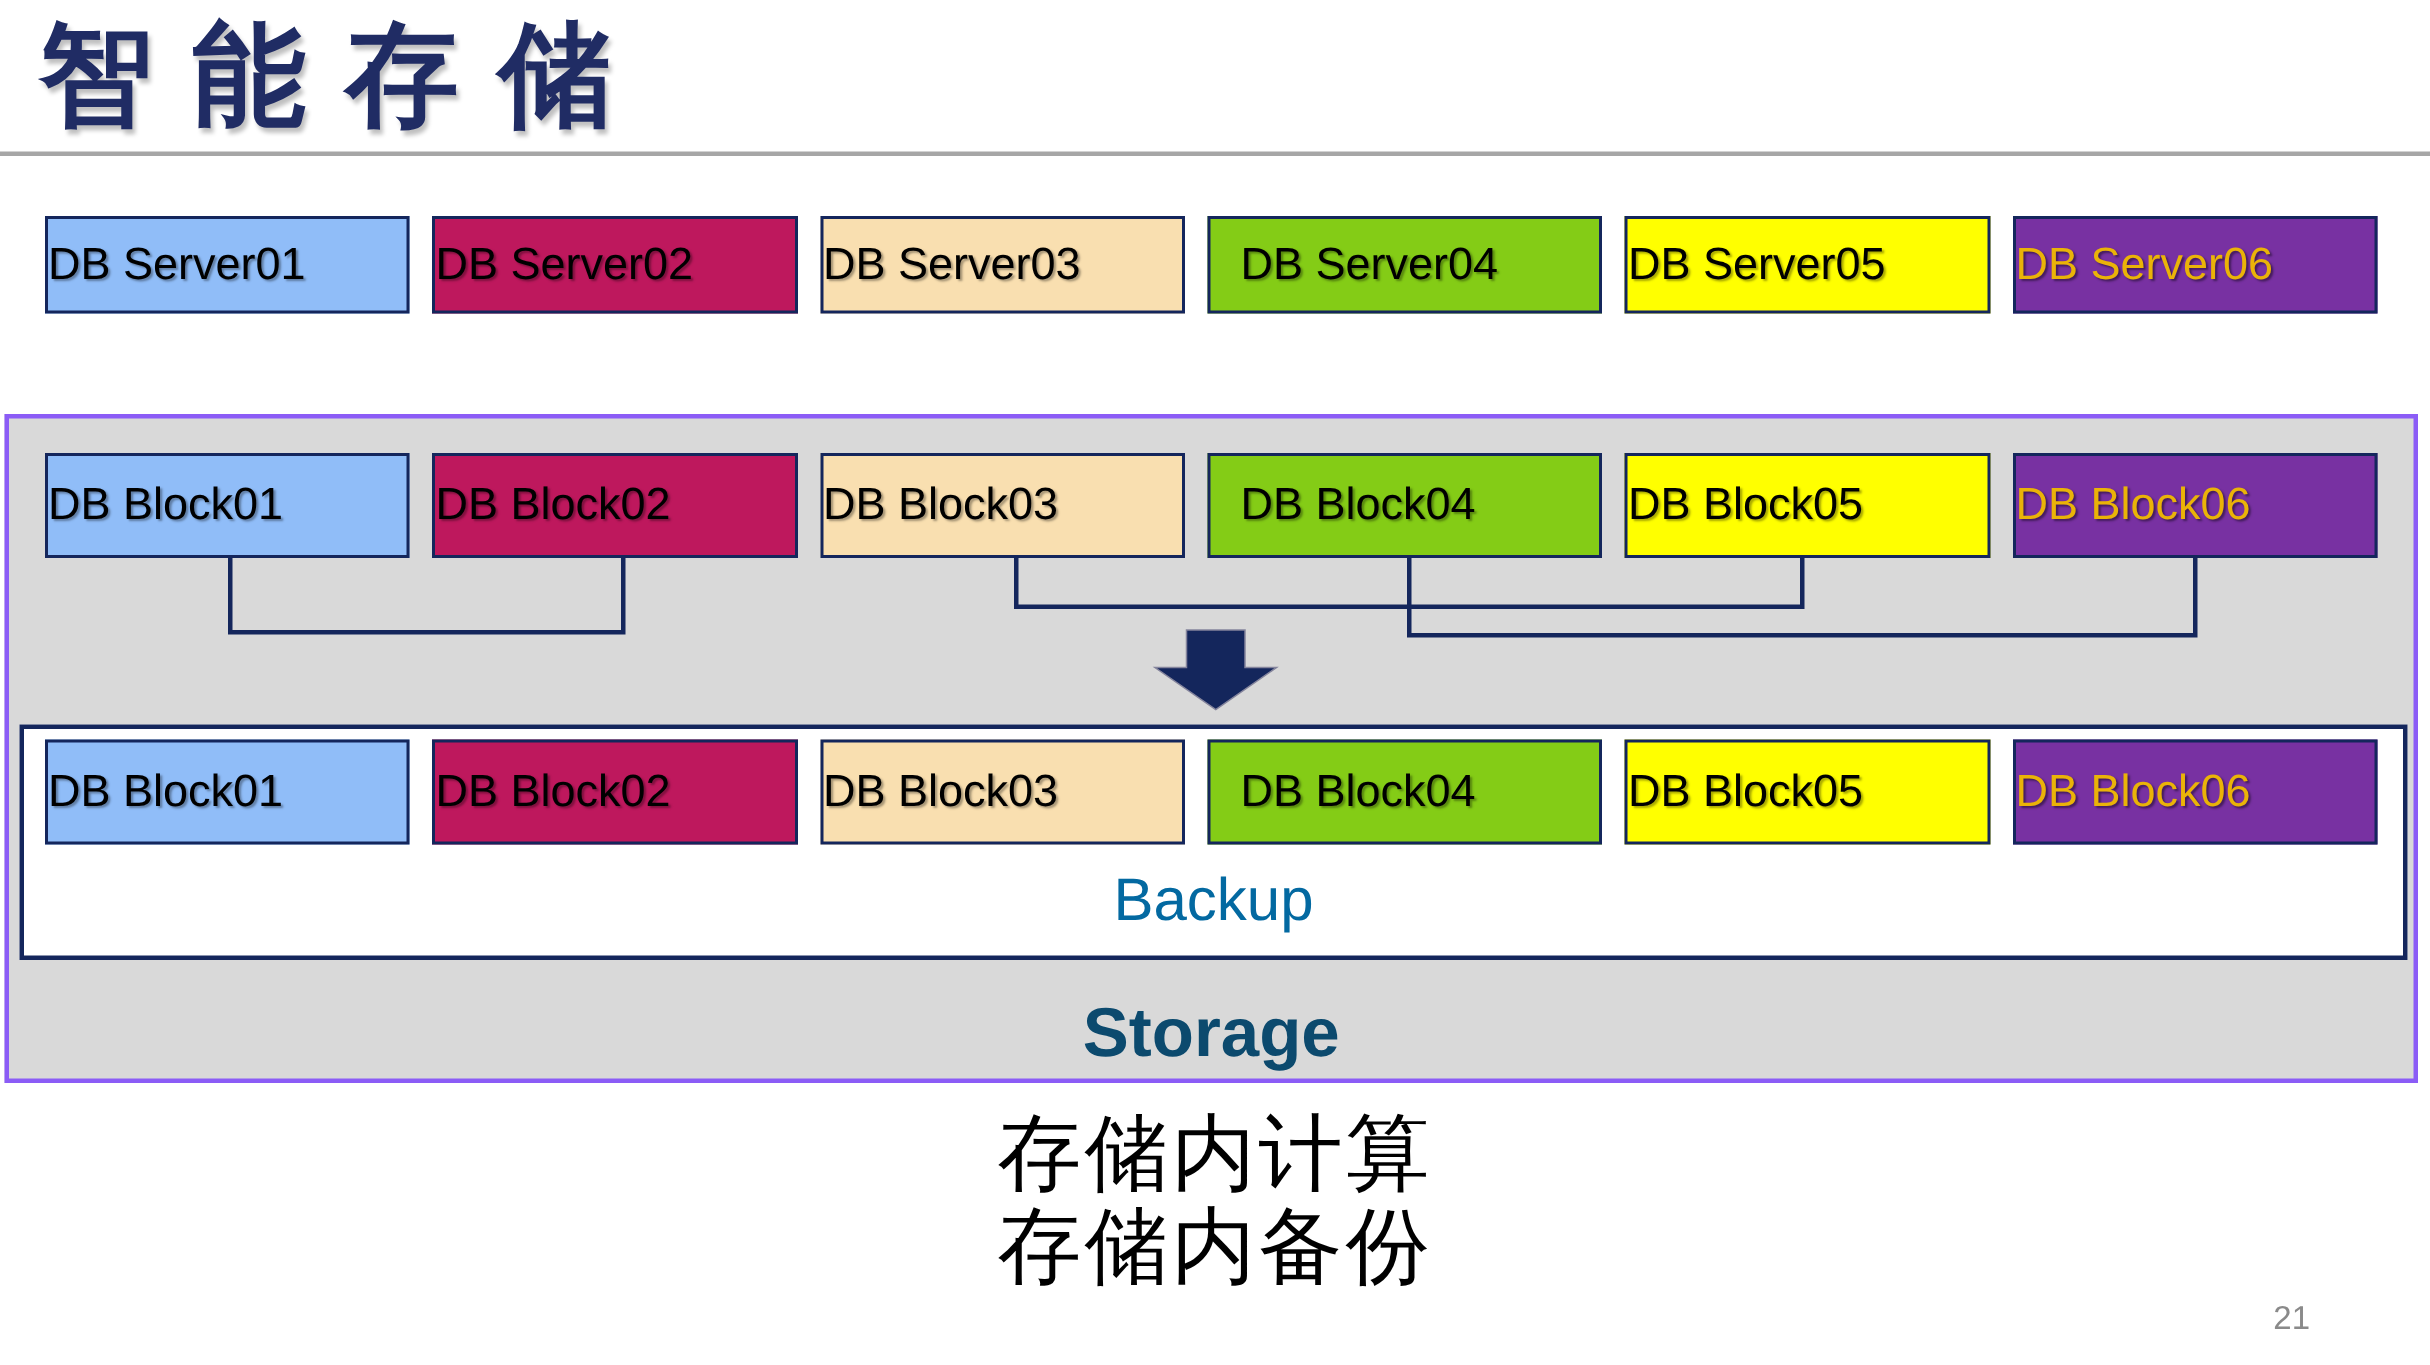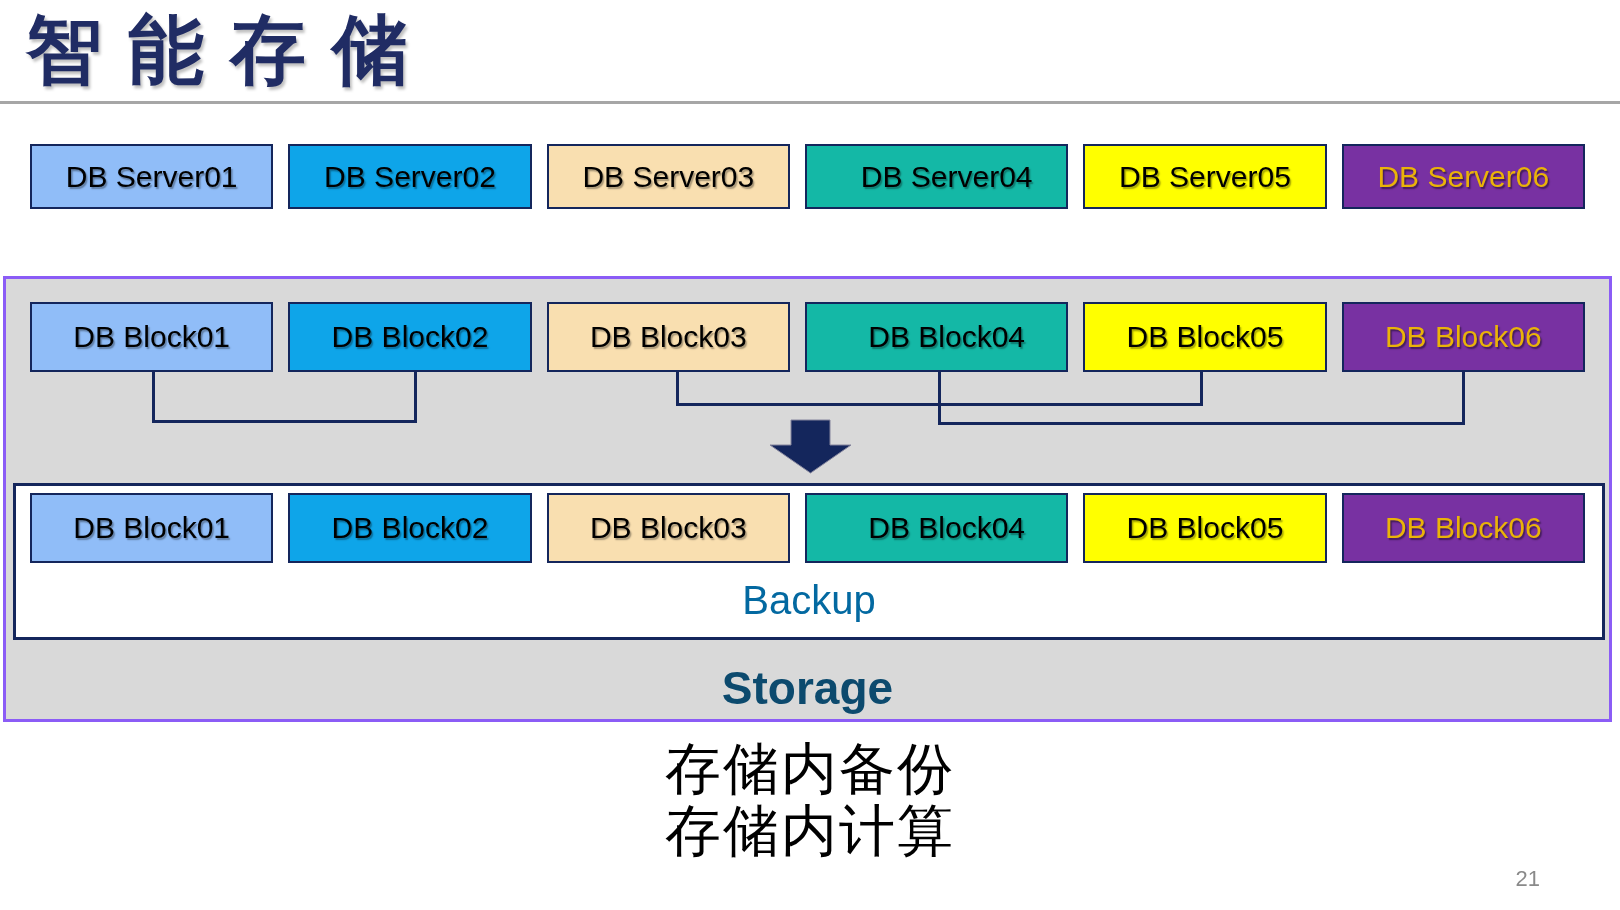--- a/index.html
+++ b/index.html
@@ -13,29 +13,29 @@
     font-size:76px; font-weight:700; color:#202C64;
     letter-spacing:26px; white-space:nowrap;
     text-shadow:2px 3px 3px rgba(0,0,0,0.25);
   }
   .divider{ position:absolute; left:0; right:0; top:101px; height:3px; background:#A6A6A6; }
 
   .row{ display:flex; gap:15px; }
   .server-row{ position:absolute; left:30px; top:144px; width:1555px; height:65px; }
 
   .box{
-    flex:1; display:flex; align-items:center; justify-content:center;
+    flex:1; display:flex; align-items:center; 
     border:2.5px solid #14265C; font-size:30px; color:#000;
     text-shadow:1.5px 1.5px 1.5px rgba(0,0,0,0.35);
     white-space:nowrap;
   }
   .c1{ background:#90BDF8; }
-  .c2{ background:#0ea5e9; }
+  .c2{ background:#be185d; }
   .c3{ background:#F9DFB0; }
-  .c4{ background:#14b8a6;padding-left:20px; }
+  .c4{ background:#84cc16;padding-left:20px; }
   .c5{ background:#FFFF00; }
   .c6{ background:#7831A2; color:#eab308; text-shadow:1.5px 1.5px 1.5px rgba(0,0,0,0.45); }
 
   .container{
     position:absolute; left:3px; top:276px; width:1609px; height:446px;
     background:#D9D9D9; border:3px solid #8b5cf6;
   }
   .block-row-top{ position:absolute; left:24px; top:23px; width:1555px; height:70px; }
 
   .connectors{ position:absolute; left:0; top:0; width:1620px; height:910px; pointer-events:none; }
@@ -140,19 +140,19 @@
   </div>
 
   <svg class="connectors" viewBox="0 0 1620 910" xmlns="http://www.w3.org/2000/svg">
     <path d="M153.5 371 L153.5 421.5 L415.5 421.5 L415.5 371" fill="none" stroke="#14265C" stroke-width="3"></path>
     <path d="M677.5 371 L677.5 404.5 L1201.5 404.5 L1201.5 371" fill="none" stroke="#14265C" stroke-width="3"></path>
     <path d="M939.5 371 L939.5 423.5 L1463.5 423.5 L1463.5 371" fill="none" stroke="#14265C" stroke-width="3"></path>
     <polygon points="791,420 830,420 830,445 851,445 810.5,473 770,445 791,445" fill="#14265C" stroke="#84849C" stroke-width="1"></polygon>
   </svg>
 
   <div class="footer">
+    <div>存储内计算</div>
     <div>存储内备份</div>
-    <div>存储内计算</div>
   </div>
 
   <div class="pagenum">21</div>
 
 </div>
 
 </body></html>

